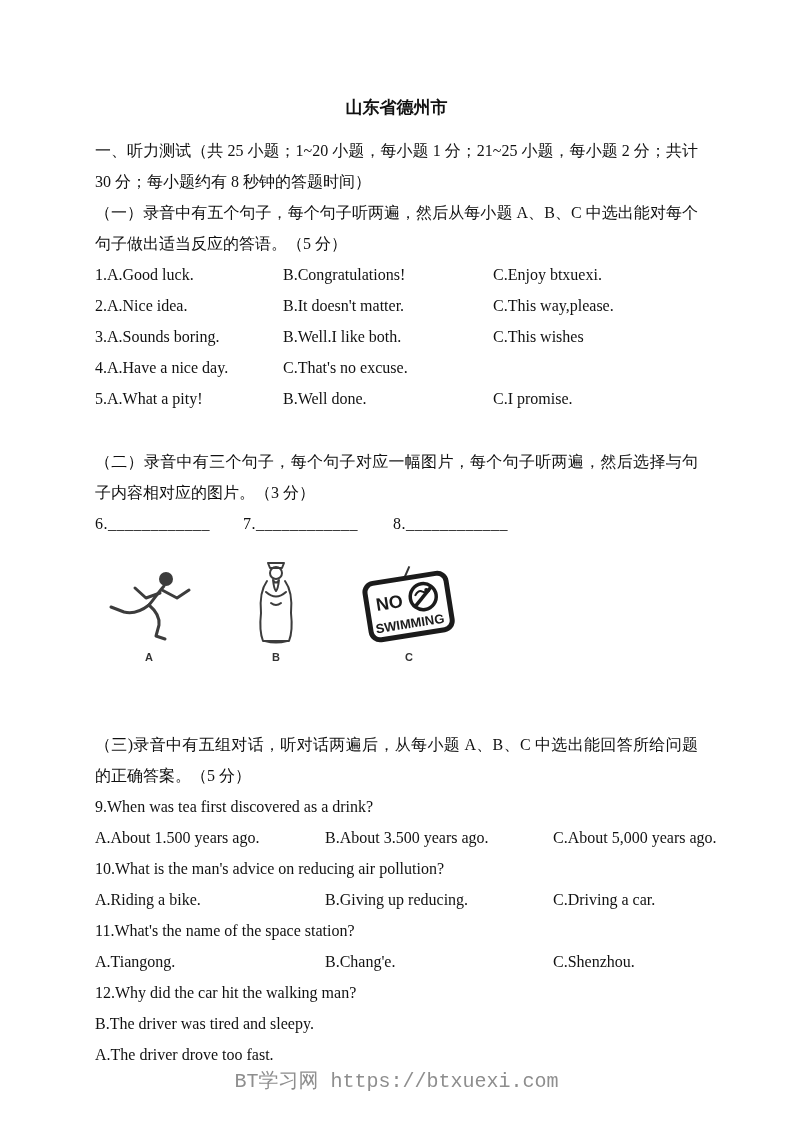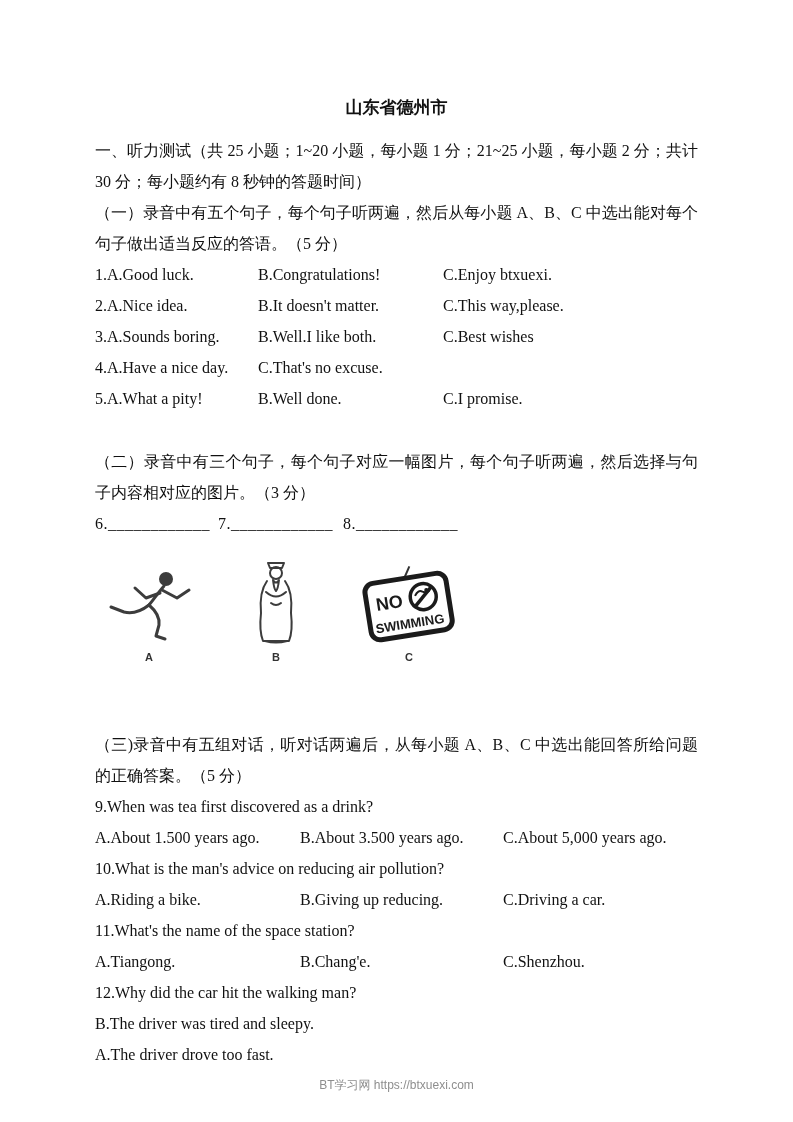--- a/index.html
+++ b/index.html
@@ -22,20 +22,21 @@
     margin-bottom:16px;
   }
   .para {
     line-height:31px;
     text-align:justify;
   }
   .optrow {
     display:grid;
     line-height:31px;
     white-space:nowrap;
+    gap:25px;
   }
   .optrow.p1 { grid-template-columns:163px 185px 1fr; }
   .optrow.p3 { grid-template-columns:205px 203px 1fr; }
   .blankrow { grid-template-columns:123px 125px 1fr; letter-spacing:0.5px; }
   .gap-before-part2 { margin-top:32px; }
   .gap-before-part3 { margin-top:66px; }
   .qline { line-height:31px; }
   .pics {
     display:flex;
     align-items:flex-end;
@@ -56,22 +57,22 @@
     font-family:"Liberation Sans","DejaVu Sans",sans-serif;
     font-weight:bold;
     fill:#1b1b1b;
   }
   .footer {
     position:absolute;
     left:0; bottom:28px;
     width:100%;
     text-align:center;
     color:#8e8e8e;
-    font-size:12px;
-    font-family:Liberation Sans, sans-serif;
+    font-size:20px;
+    font-family:Liberation Mono, monospace;
   }
 </style>
 </head>
 <body>
 
 <div class="page">
 
   <h1 class="title">山东省德州市</h1>
 
   <p class="para">一、听力测试（共 25 小题；1~20 小题，每小题 1 分；21~25 小题，每小题 2 分；共计 30 分；每小题约有 8 秒钟的答题时间）</p>
@@ -84,21 +85,21 @@
     <span>C.Enjoy btxuexi.</span>
   </div>
   <div class="optrow p1">
     <span>2.A.Nice idea.</span>
     <span>B.It doesn't matter.</span>
     <span>C.This way,please.</span>
   </div>
   <div class="optrow p1">
     <span>3.A.Sounds boring.</span>
     <span>B.Well.I like both.</span>
-    <span>C.Best wishes</span>
+    <span>C.This wishes</span>
   </div>
   <div class="optrow p1">
     <span>4.A.Have a nice day.</span>
     <span>C.That's no excuse.</span>
   </div>
   <div class="optrow p1">
     <span>5.A.What a pity!</span>
     <span>B.Well done.</span>
     <span>C.I promise.</span>
   </div>

